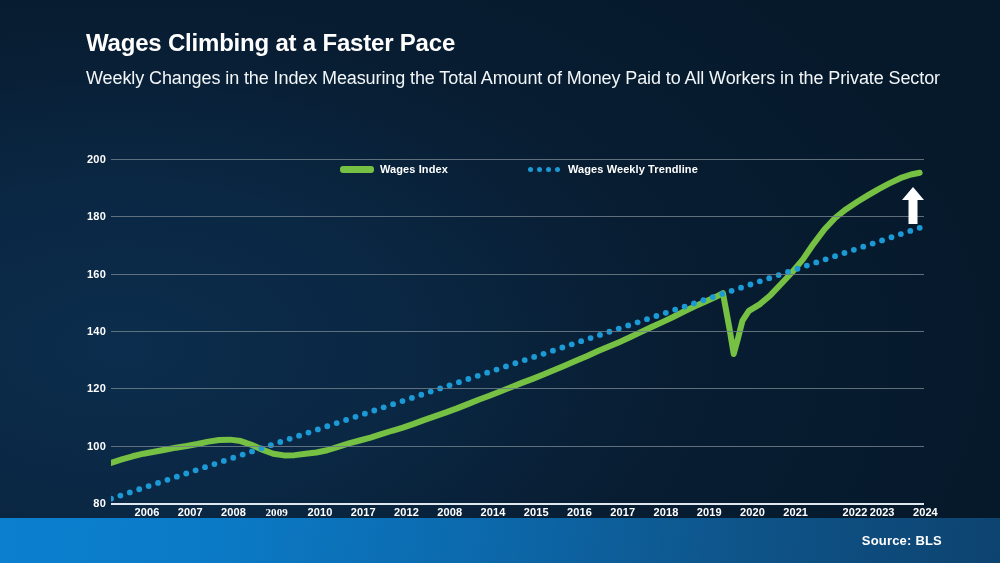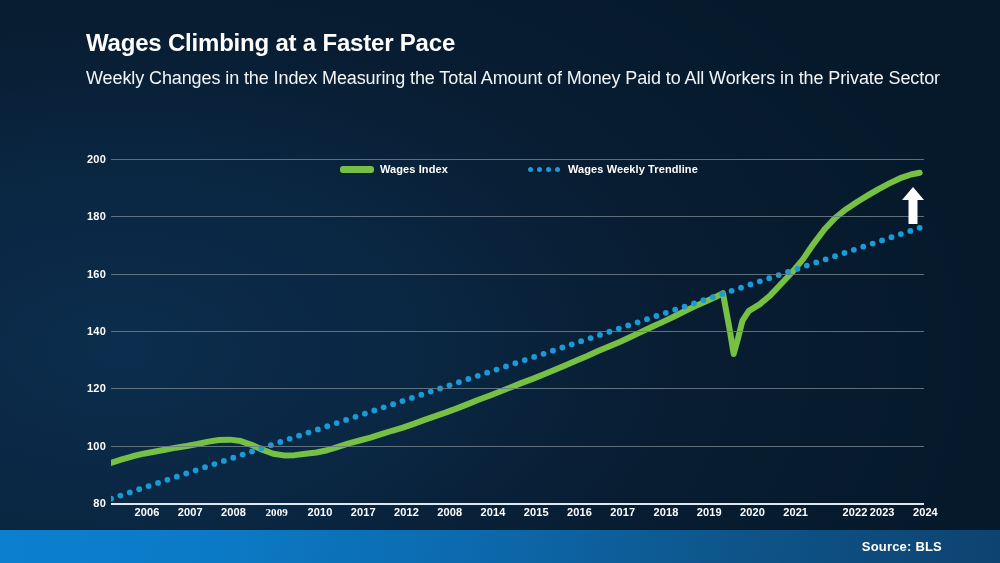--- a/index.html
+++ b/index.html
@@ -78,21 +78,21 @@
   .swatch-dotted span { width: 5px; height: 5px; border-radius: 50%; display: block; }
   
   #arrow {
     position: absolute; left: 902px; top: 187px;
     width: 22px; height: 37px;
     z-index: 6;
   }
   
   #footer {
     position: absolute; left: 0; bottom: 0;
-    width: 1000px; height: 33px;
+    width: 1000px; height: 45px;
     background: linear-gradient(100deg, #0b80cf 0%, #0b7ac6 22%, #0c69ac 48%, #0e5489 74%, #0d4370 100%);
     display: flex; align-items: center; justify-content: flex-end;
   }
   #footer-source {
     color: #ffffff; font-size: 13px; font-weight: bold;
     margin-right: 58px; letter-spacing: .2px;
   }
 </style>
 </head>
 <body>

